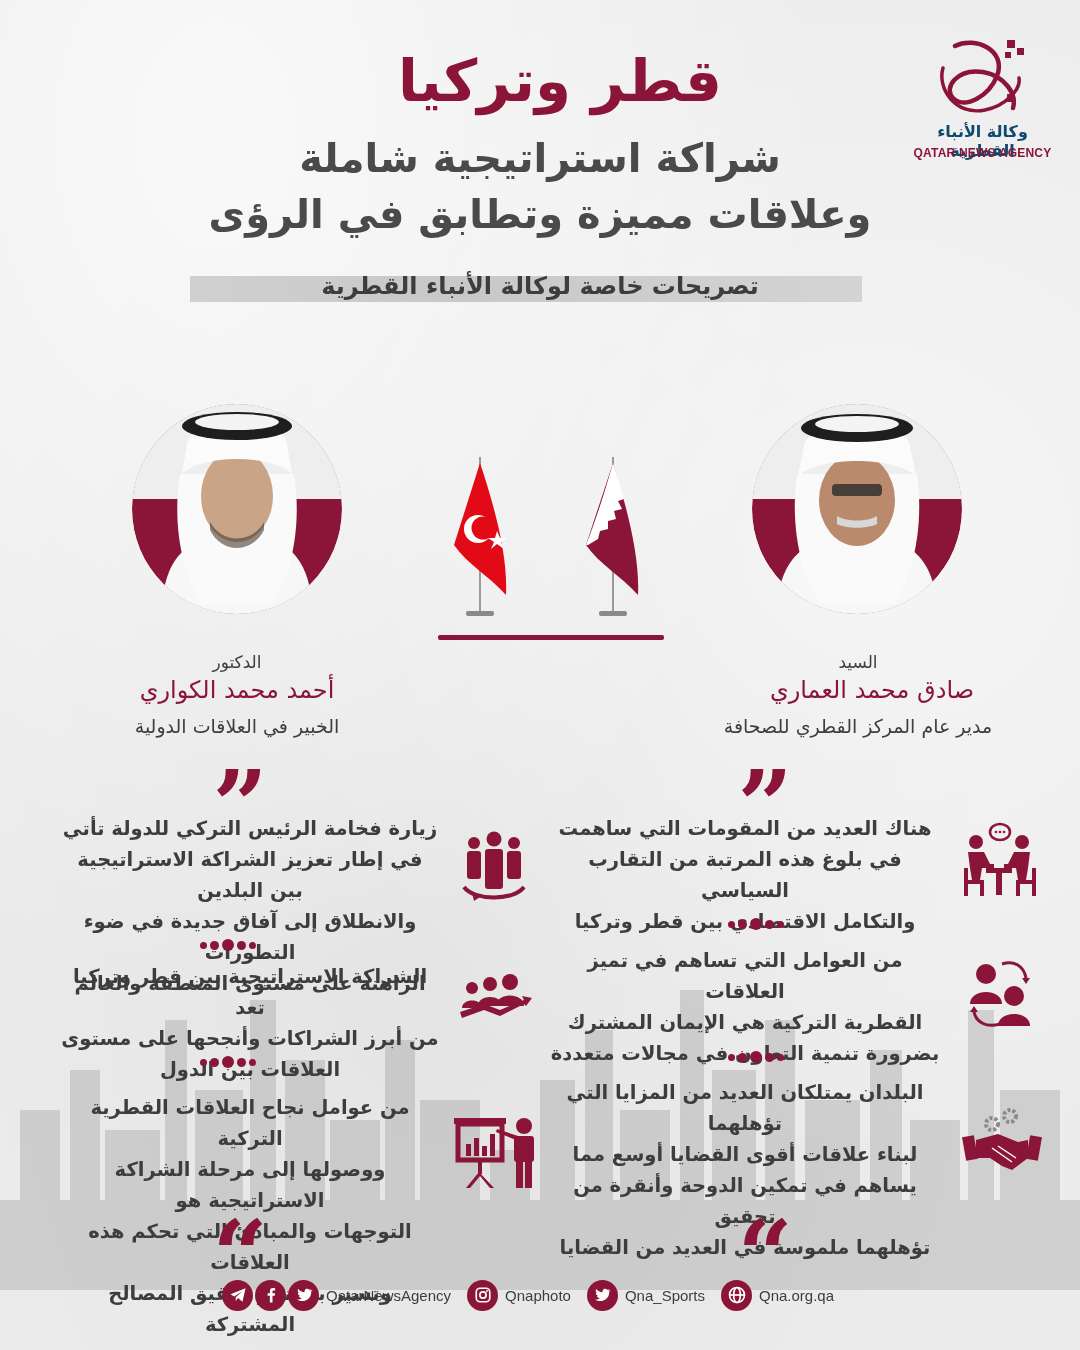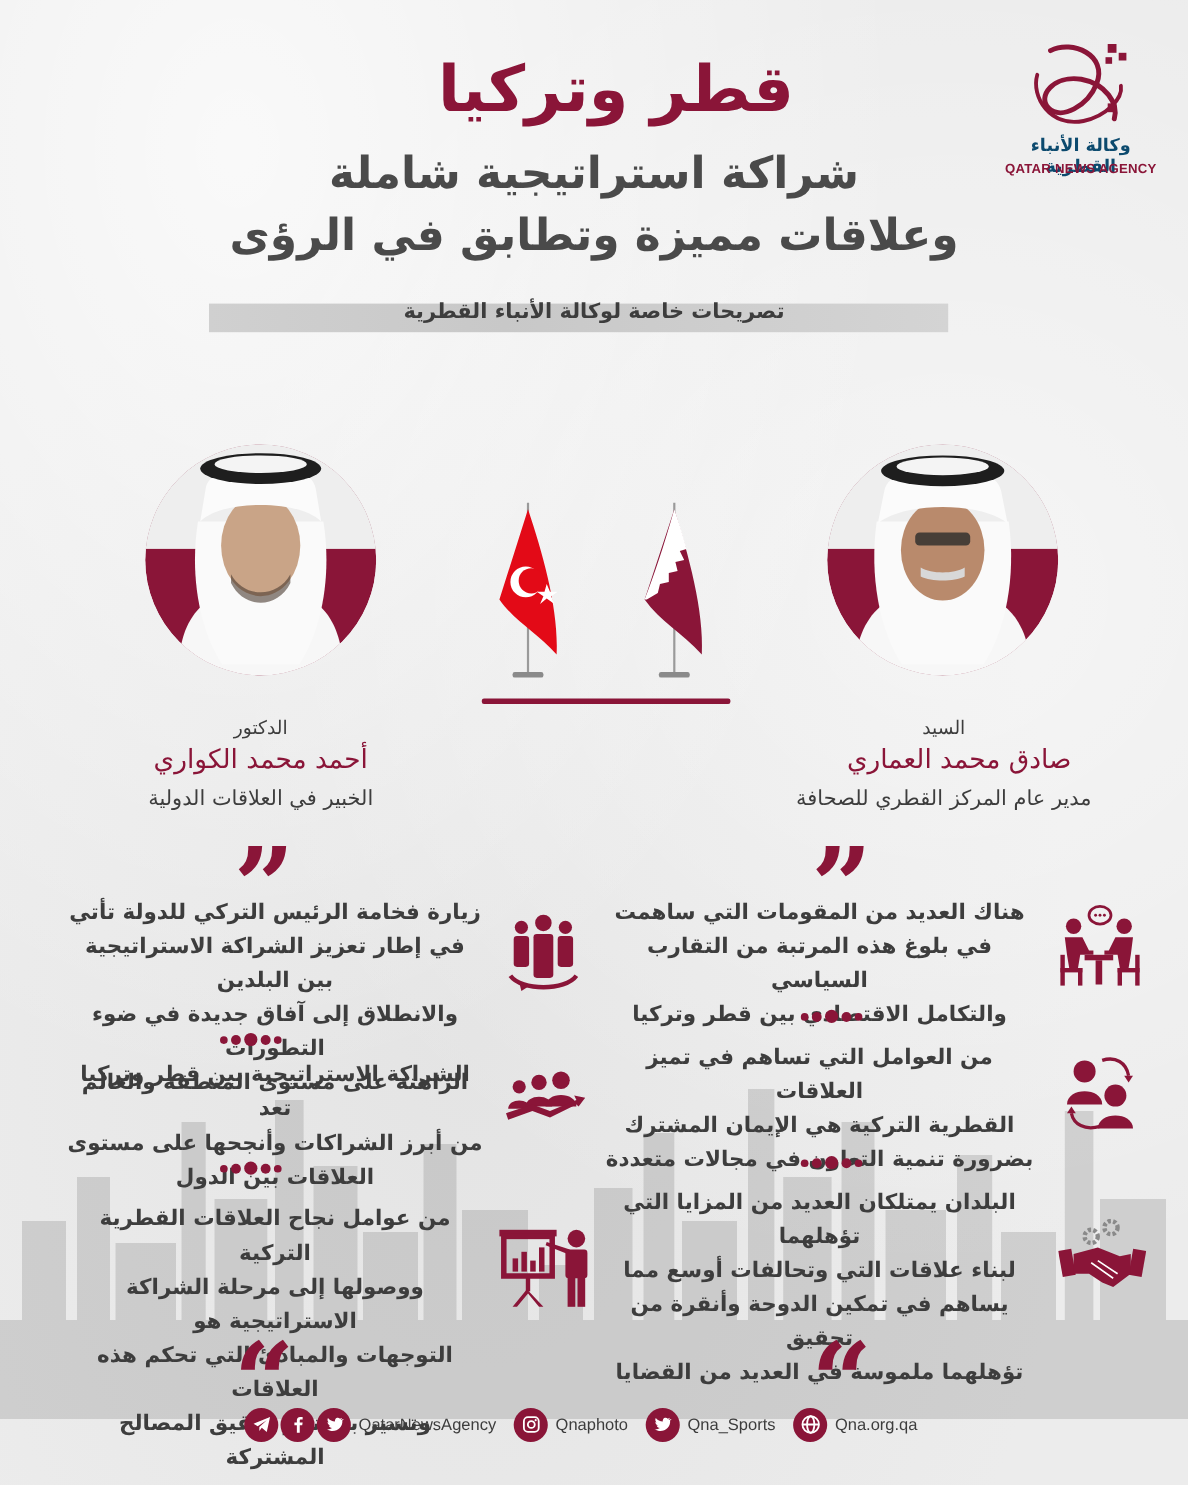--- a/index.html
+++ b/index.html
@@ -32,21 +32,21 @@
   .title-sub {
     position: absolute; top: 130px; left: 0; width: 1080px; text-align: center;
     font-size: 40px; font-weight: bold; color: #4a4a4a; direction: rtl; line-height: 56px;
   }
   .sub-bar {
     position: absolute; top: 276px; left: 190px; width: 672px; height: 26px;
     background: linear-gradient(to right, #d0d0d0, #c8c8c8 40%, #d4d4d4);
   }
   .sub-bar-text {
     position: absolute; top: 272px; left: 0; width: 1080px; text-align: center;
-    font-size: 19px; color: #3d3d3d; direction: rtl; font-weight: bold;
+    font-size: 24px; color: #3d3d3d; direction: rtl; font-weight: bold;
   }
 
   
   .logo { position: absolute; top: 38px; left: 905px; width: 155px; height: 125px; }
   .logo svg { position: absolute; left: 30px; top: 0; }
   .logo-ar { position: absolute; top: 84px; left: 0; width: 155px; text-align: center; font-size: 16px; color: #0c4a6e; direction: rtl; font-weight: bold; }
   .logo-en { position: absolute; top: 108px; left: 0; width: 155px; text-align: center; font-size: 12px; color: #8a1538; font-family: "Liberation Sans", sans-serif; font-weight: bold; letter-spacing: 0.2px; }
 
   
   .portrait { position: absolute; width: 210px; height: 210px; border-radius: 50%; overflow: hidden; }
@@ -342,21 +342,21 @@
 <div class="dots" style="left:728px; top:1051px;">
   <span class="d1"></span>
     <span class="d2"></span>
     <span class="d3"></span>
     <span class="d2"></span>
     <span class="d1"></span>
 </div>
 
 <div class="statement" style="left:545px; top:1077px; width:400px;">
   <div>البلدان يمتلكان العديد من المزايا التي تؤهلهما</div>
-  <div>لبناء علاقات التي وتحالفات أوسع مما</div>
+  <div>لبناء علاقات أقوى القضايا أوسع مما</div>
   <div>يساهم في تمكين الدوحة وأنقرة من تحقيق</div>
   <div>تؤهلهما ملموسة في العديد من القضايا</div>
 </div>
 <div class="icon-box" style="left:962px; top:1108px;">
   <svg viewBox="0 0 80 80">
     <circle cx="30" cy="16" r="6" fill="none" stroke="#8a8a8a" stroke-width="4" stroke-dasharray="3 2"></circle>
     <circle cx="48" cy="8" r="6" fill="none" stroke="#8a8a8a" stroke-width="4" stroke-dasharray="3 2"></circle>
     <g fill="#8a1538">
       <rect x="2" y="28" width="12" height="24" transform="rotate(-10 8 40)"></rect>
       <rect x="66" y="28" width="12" height="24" transform="rotate(10 72 40)"></rect>

